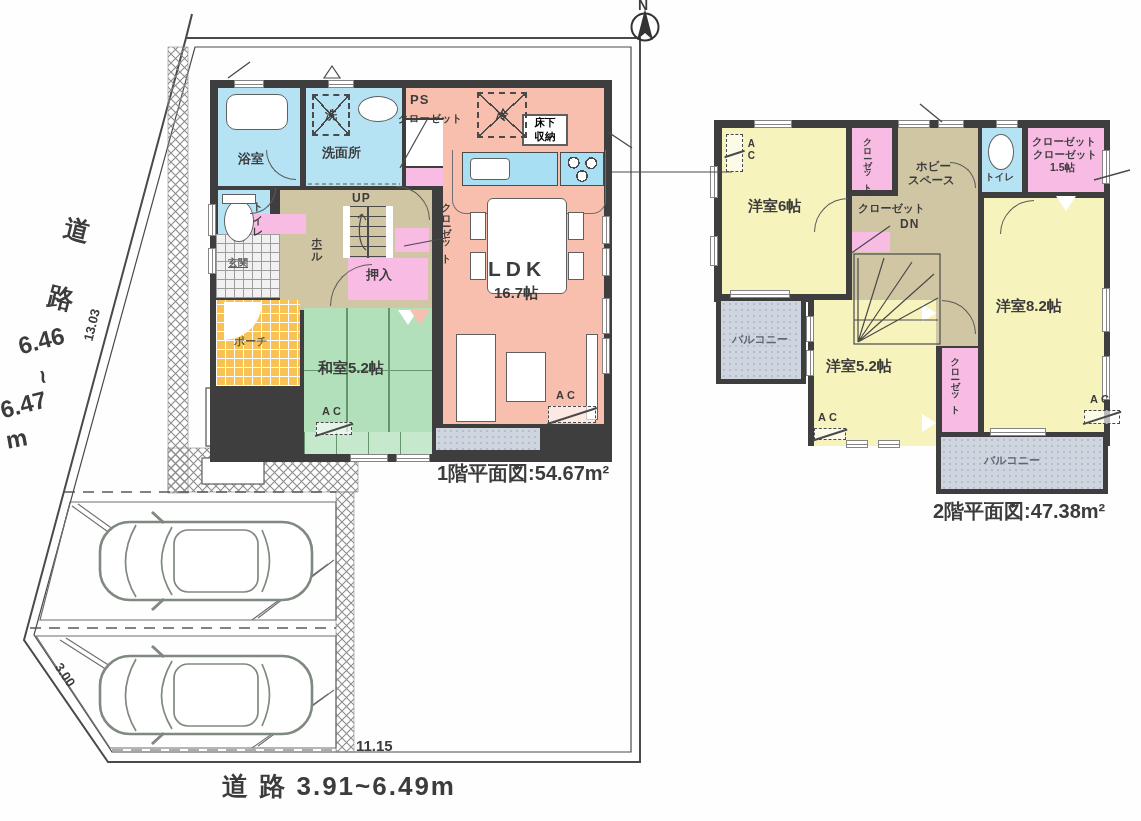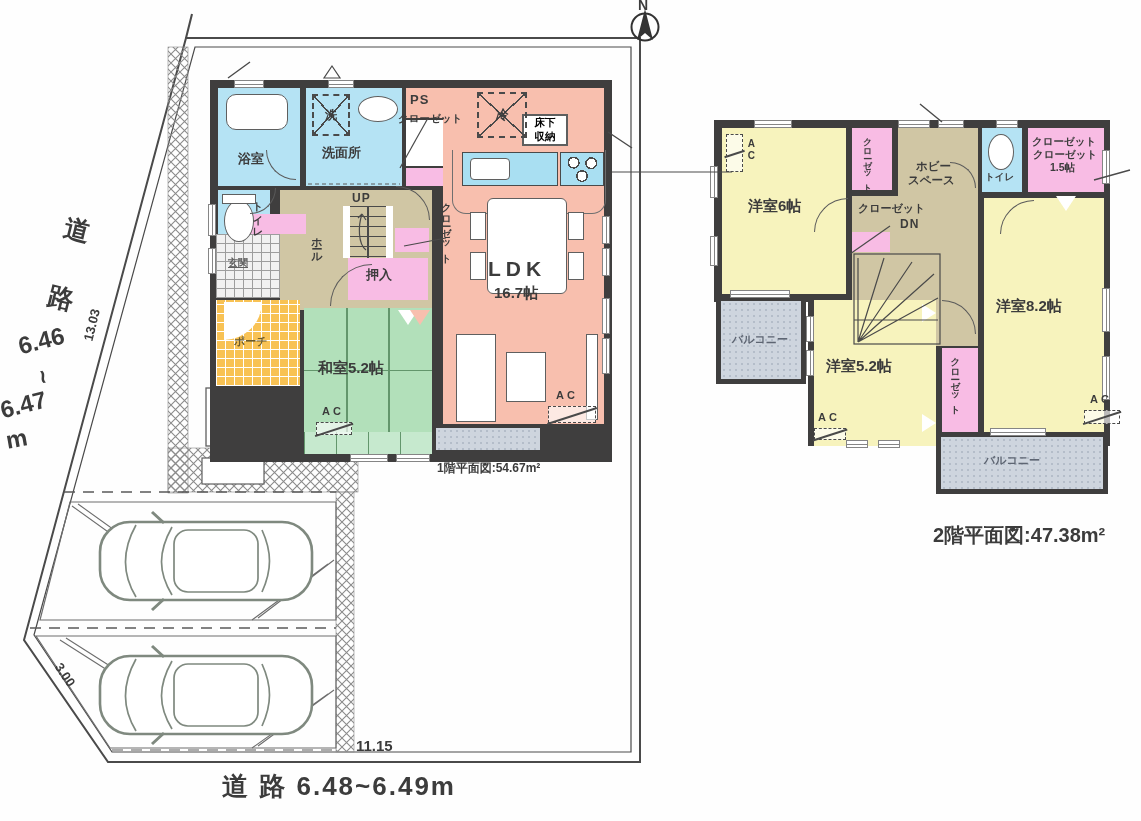--- a/index.html
+++ b/index.html
@@ -223,21 +223,21 @@
   </svg>
 
   <div class="lbl" style="left:638px;top:-2px;font-size:14px;font-weight:700;">N</div>
 
   <div class="lbl" style="left:64px;top:216px;font-size:26px;transform:rotate(14deg);">道</div>
   <div class="lbl" style="left:48px;top:284px;font-size:26px;transform:rotate(14deg);">路</div>
   <div class="lbl" style="left:18px;top:328px;font-size:24px;transform:rotate(-14deg);">6.46</div>
   <div class="lbl" style="left:36px;top:364px;font-size:24px;transform:rotate(76deg);">~</div>
   <div class="lbl" style="left:0px;top:392px;font-size:24px;transform:rotate(-14deg);">6.47</div>
   <div class="lbl" style="left:6px;top:426px;font-size:24px;transform:rotate(-10deg);">m</div>
-  <div class="lbl" style="left:222px;top:772px;font-size:26px;letter-spacing:2px;">道 路 6.48~6.49m</div>
+  <div class="lbl" style="left:222px;top:772px;font-size:26px;letter-spacing:2px;">道 路 3.91~6.49m</div>
 
   <div class="lbl" style="left:76px;top:318px;font-size:13px;transform:rotate(-76deg);">13.03</div>
   <div class="lbl" style="left:52px;top:668px;font-size:13px;transform:rotate(56deg);">3.00</div>
   <div class="lbl" style="left:356px;top:738px;font-size:15px;">11.15</div>
 
   <div class="lbl" style="left:238px;top:152px;font-size:13px;">浴室</div>
   <div class="lbl" style="left:322px;top:146px;font-size:13px;">洗面所</div>
   <div class="lbl" style="left:410px;top:93px;font-size:13px;letter-spacing:1px;">PS</div>
   <div class="lbl" style="left:398px;top:113px;font-size:10.5px;">クローゼット</div>
   <div class="lbl v" style="left:252px;top:194px;font-size:10.5px;">トイレ</div>
@@ -245,35 +245,35 @@
   <div class="lbl v" style="left:310px;top:230px;font-size:11px;">ホール</div>
   <div class="lbl v" style="left:440px;top:196px;font-size:10px;">クローゼット</div>
   <div class="lbl" style="left:366px;top:268px;font-size:13px;">押入</div>
   <div class="lbl" style="left:228px;top:258px;font-size:10px;color:#5f5f5f;text-decoration:underline;">玄関</div>
   <div class="lbl" style="left:234px;top:336px;font-size:11px;color:#6b5a2a;">ポーチ</div>
   <div class="lbl" style="left:318px;top:360px;font-size:15px;">和室5.2帖</div>
   <div class="lbl" style="left:322px;top:406px;font-size:11px;letter-spacing:3px;">AC</div>
   <div class="lbl" style="left:488px;top:258px;font-size:21px;letter-spacing:5px;">LDK</div>
   <div class="lbl" style="left:494px;top:285px;font-size:15px;">16.7帖</div>
   <div class="lbl" style="left:556px;top:390px;font-size:11px;letter-spacing:3px;">AC</div>
-  <div class="caption" style="left:437px;top:460px;font-size:12px;">1階平面図:54.67m²</div>
+  <div class="caption" style="left:437px;top:460px;font-size:20px;">1階平面図:54.67m²</div>
 
   <div class="lbl" style="left:748px;top:198px;font-size:15px;">洋室6帖</div>
   <div class="lbl v" style="left:745px;top:138px;font-size:10px;">AC</div>
   <div class="lbl v" style="left:862px;top:131px;font-size:9px;">クローゼット</div>
   <div class="lbl" style="left:916px;top:160px;font-size:11.5px;">ホビー</div>
   <div class="lbl" style="left:908px;top:174px;font-size:11.5px;">スペース</div>
   <div class="lbl" style="left:985px;top:172px;font-size:9.5px;">トイレ</div>
   <div class="lbl" style="left:1032px;top:136px;font-size:10.5px;">クローゼット</div>
   <div class="lbl" style="left:1033px;top:149px;font-size:10.5px;">クローゼット</div>
   <div class="lbl" style="left:1050px;top:162px;font-size:10.5px;">1.5帖</div>
   <div class="lbl" style="left:858px;top:203px;font-size:11px;">クローゼット</div>
   <div class="lbl" style="left:900px;top:218px;font-size:12px;letter-spacing:1px;">DN</div>
   <div class="lbl" style="left:996px;top:298px;font-size:15px;">洋室8.2帖</div>
   <div class="lbl" style="left:1090px;top:394px;font-size:11px;letter-spacing:3px;">AC</div>
   <div class="lbl" style="left:826px;top:358px;font-size:15px;">洋室5.2帖</div>
   <div class="lbl" style="left:818px;top:412px;font-size:11px;letter-spacing:3px;">AC</div>
   <div class="lbl v" style="left:950px;top:350px;font-size:9.5px;">クローゼット</div>
   <div class="lbl" style="left:732px;top:334px;font-size:11px;color:#5d6572;">バルコニー</div>
   <div class="lbl" style="left:984px;top:455px;font-size:11px;color:#5d6572;">バルコニー</div>
-  <div class="caption" style="left:933px;top:498px;font-size:20px;margin-top:24px;">2階平面図:47.38m²</div>
+  <div class="caption" style="left:933px;top:498px;font-size:20px;">2階平面図:47.38m²</div>
 
 </div>
 
 </body></html>

